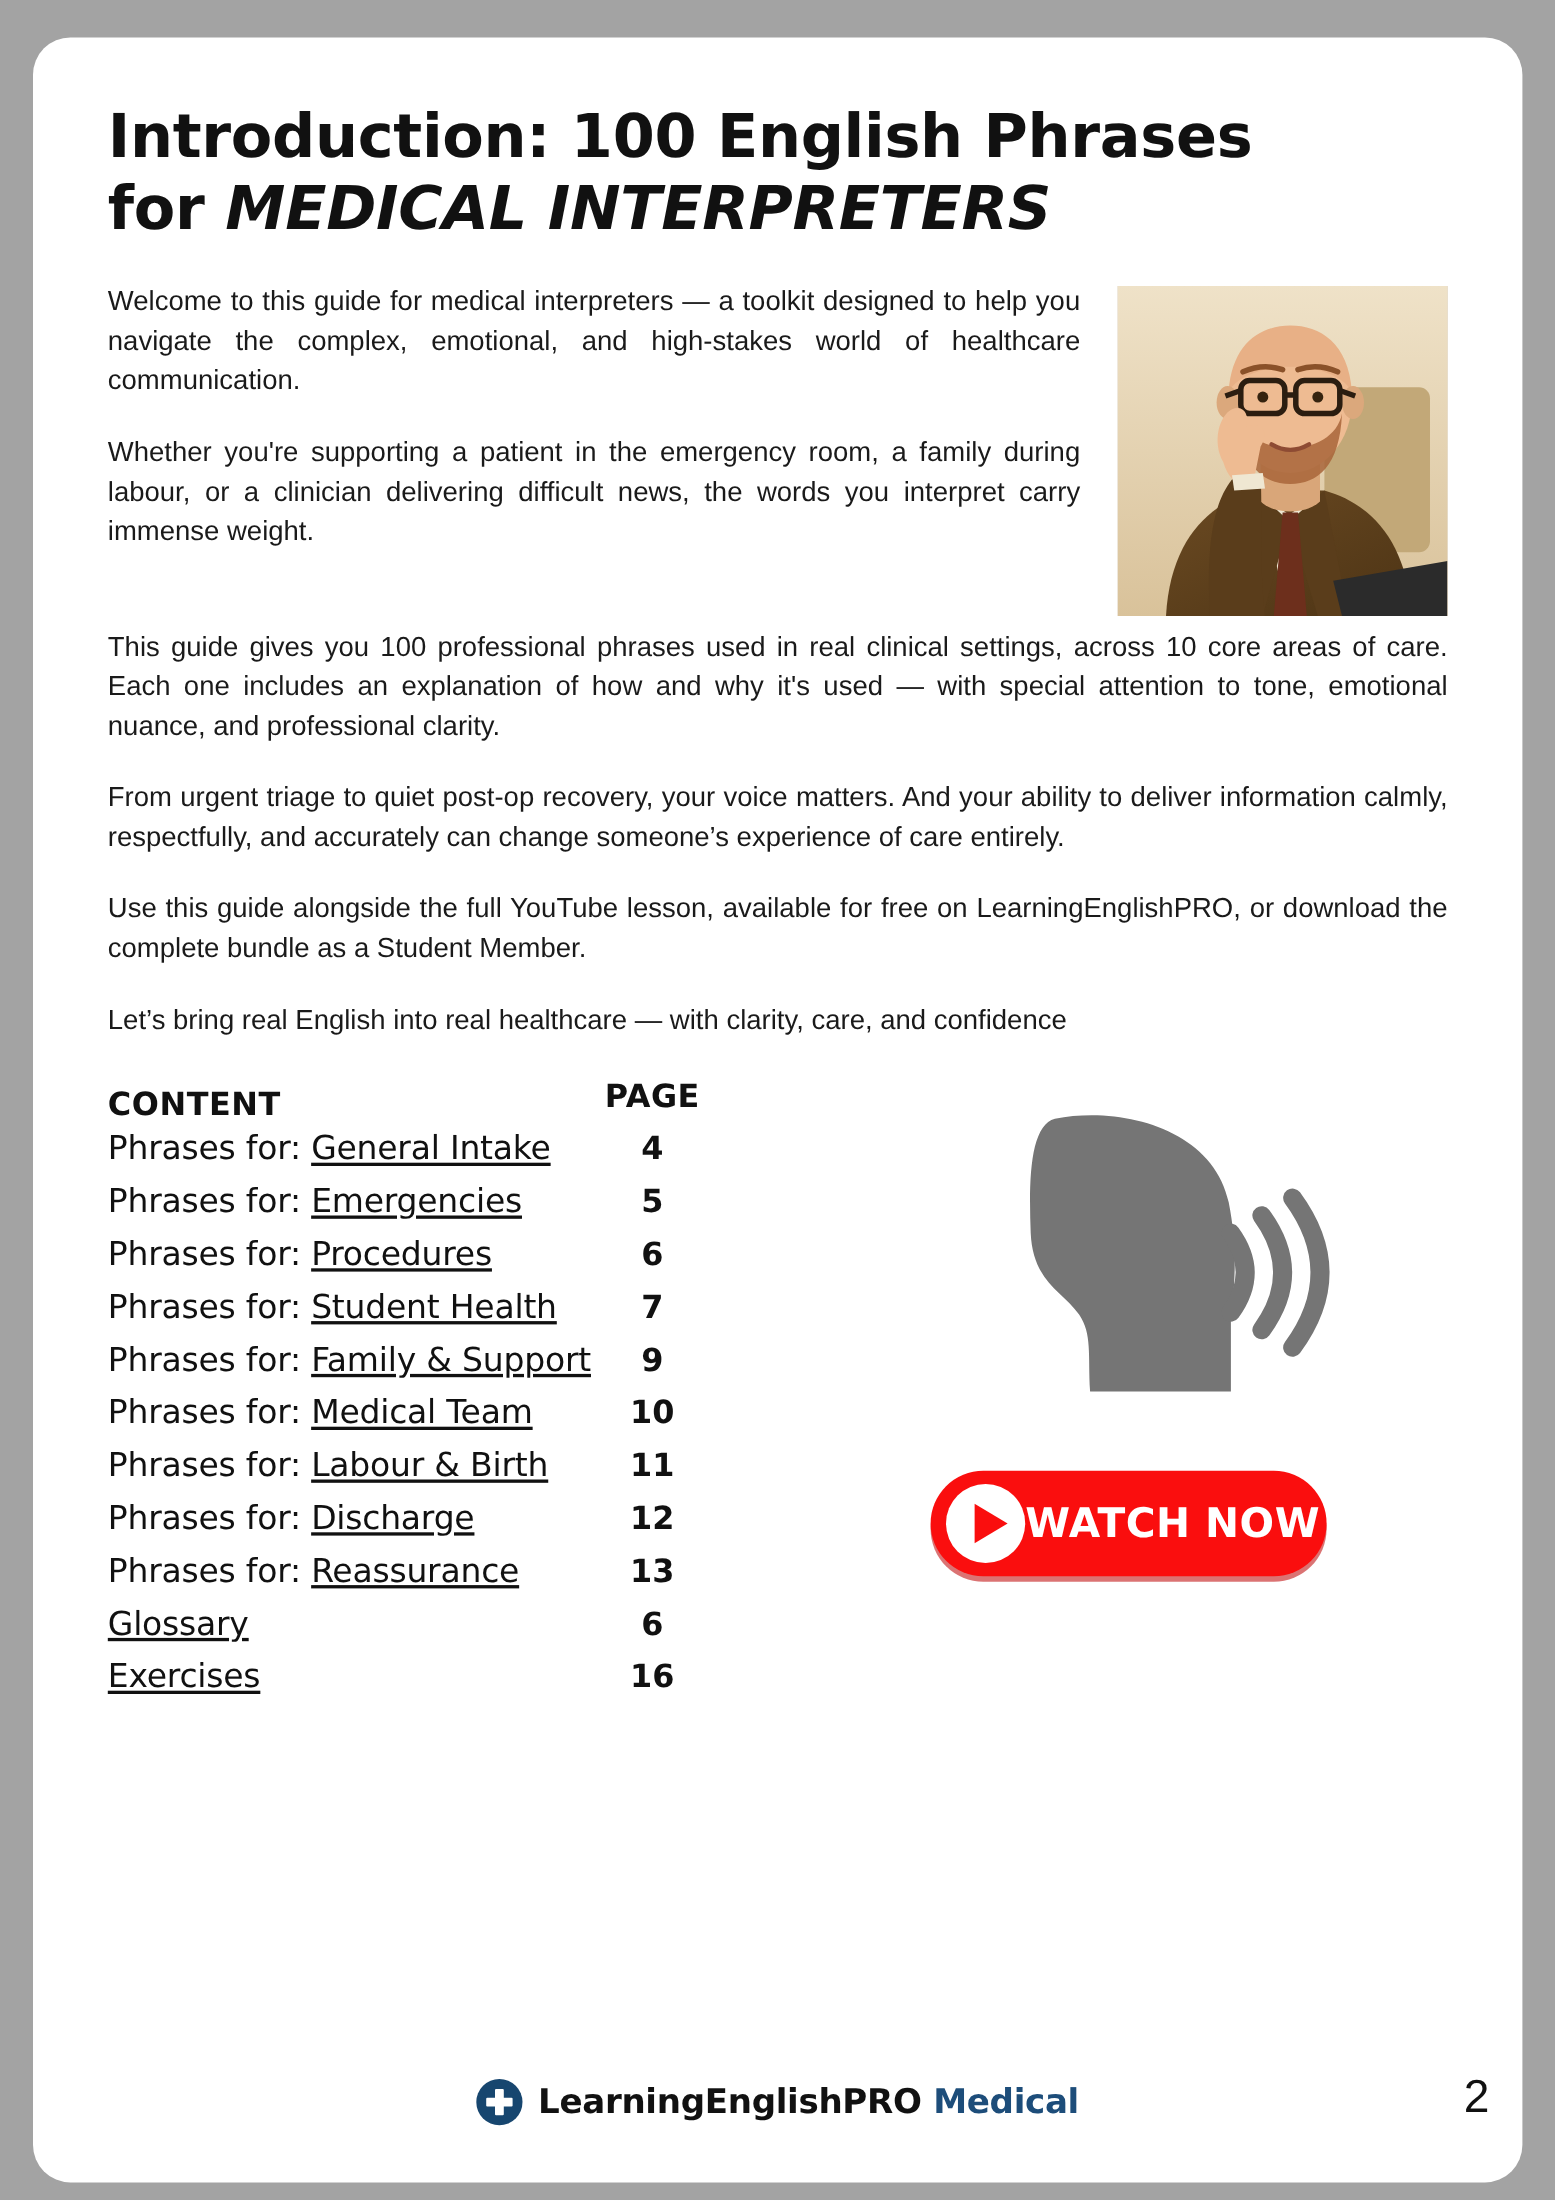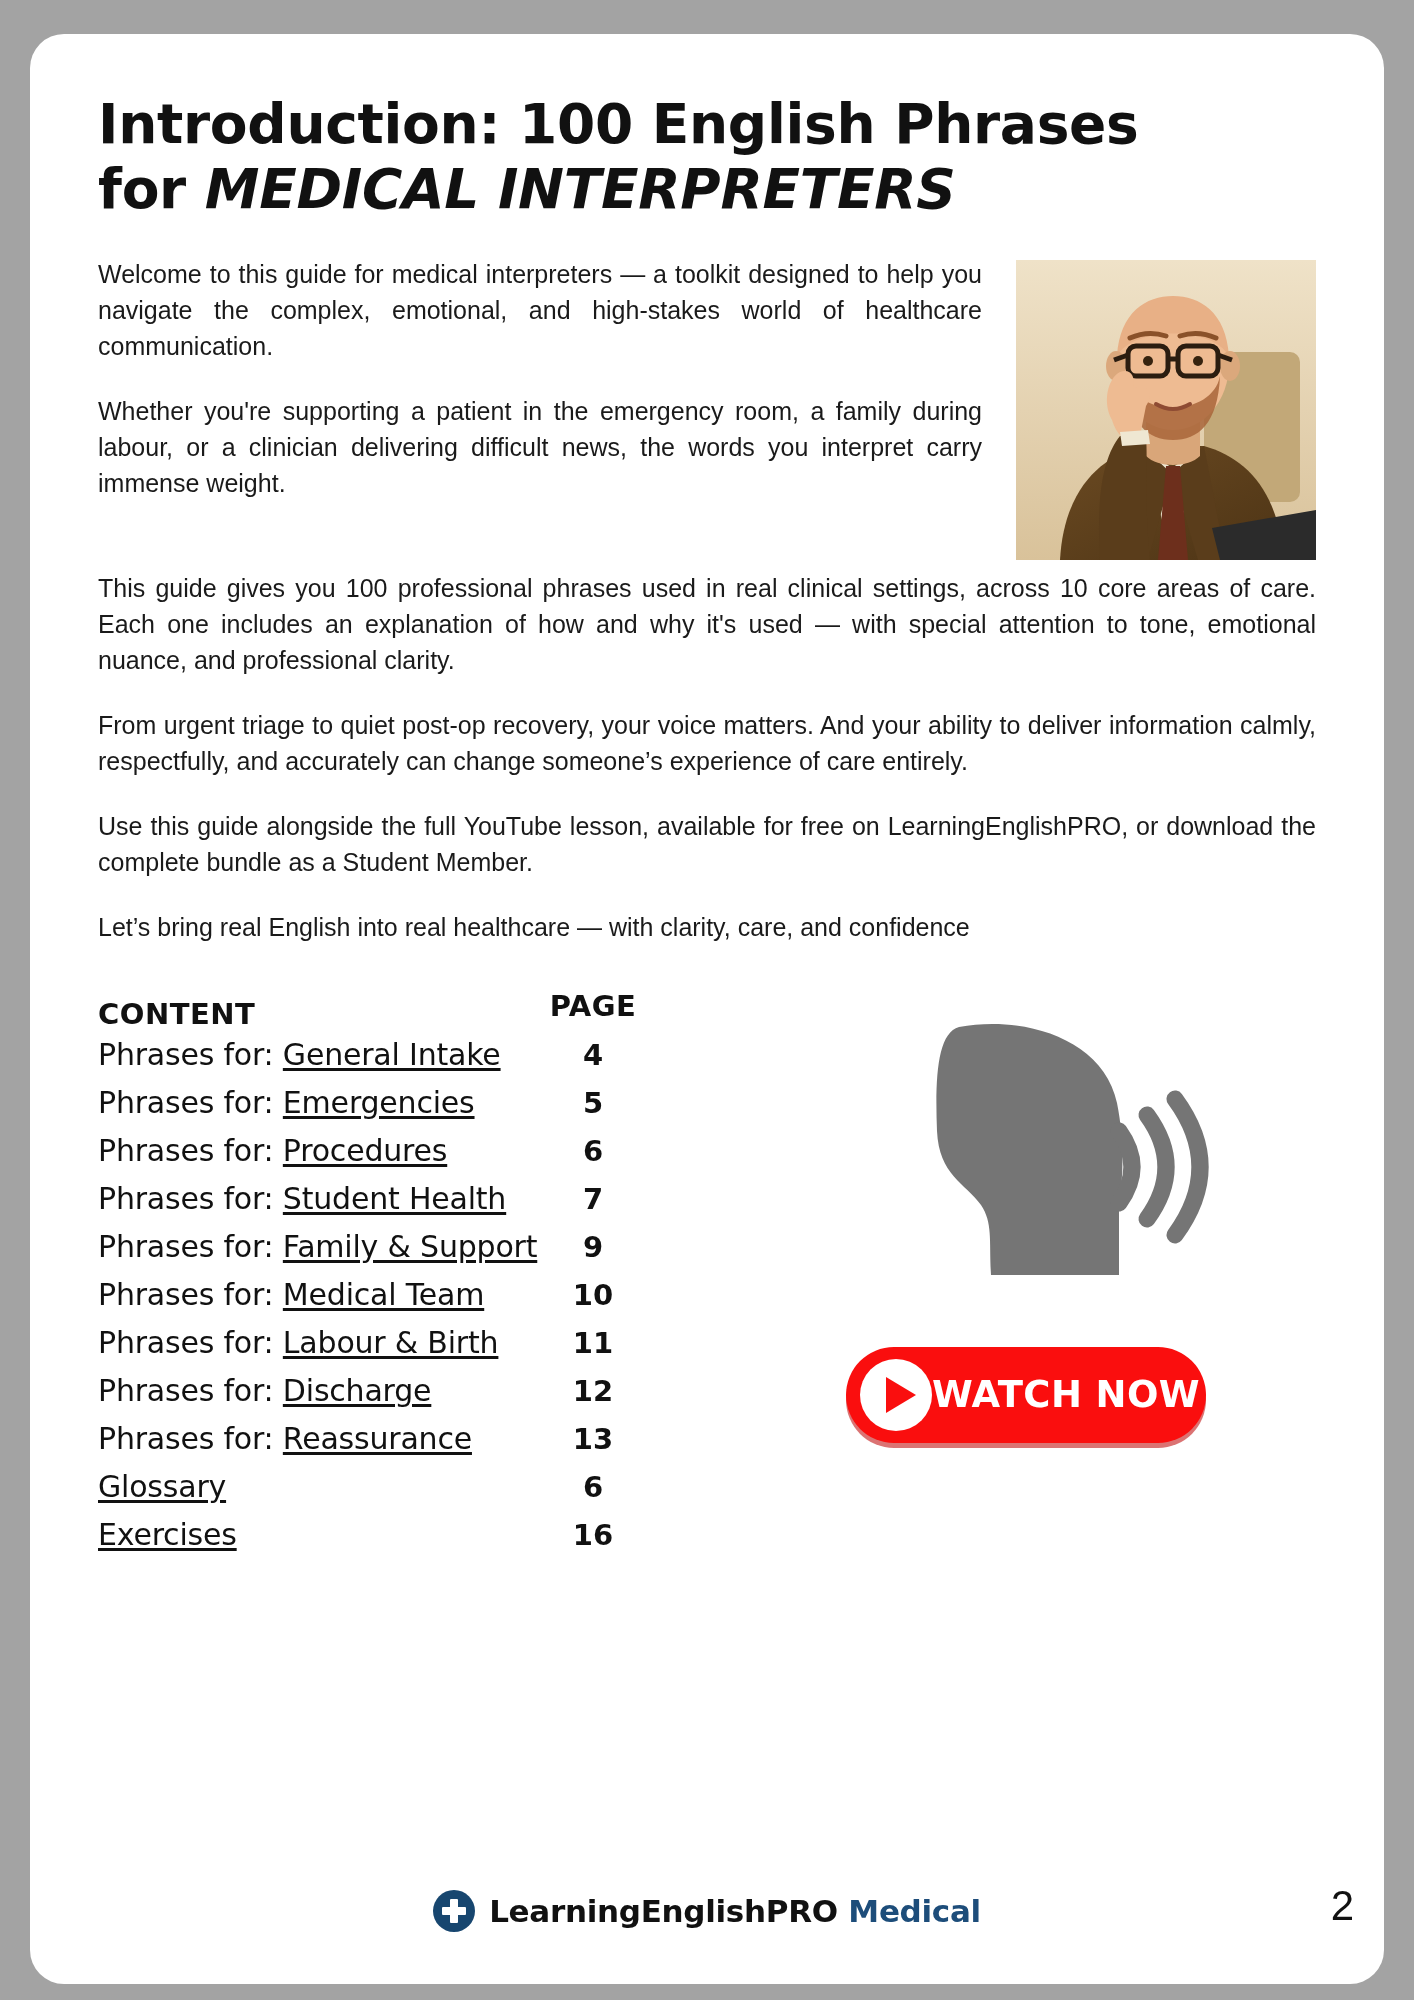--- a/index.html
+++ b/index.html
@@ -63,21 +63,21 @@
   .portrait svg { display: block; width: 100%; height: 100%; }
 
   p.body-text {
     font-family: "Liberation Sans", sans-serif;
     font-size: 25px;
     line-height: 1.44;
     color: #1a1a1a;
     text-align: justify;
     margin-bottom: 29px;
   }
-  p.body-text:last-child { margin-bottom: 14px; }
+  p.body-text:last-child { margin-bottom: 4px; }
 
   .clearfix::after { content: ""; display: block; clear: both; }
 
   
   .lower-section {
     position: relative;
     margin-top: 30px;
     display: flex;
     align-items: flex-start;
   }

